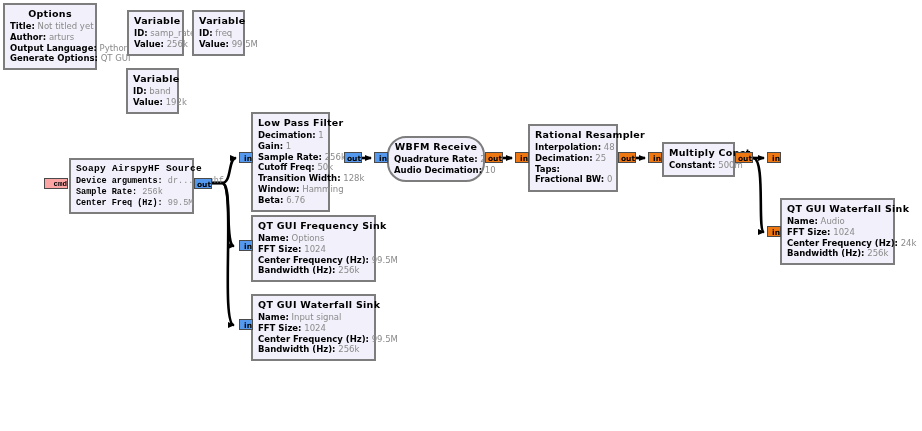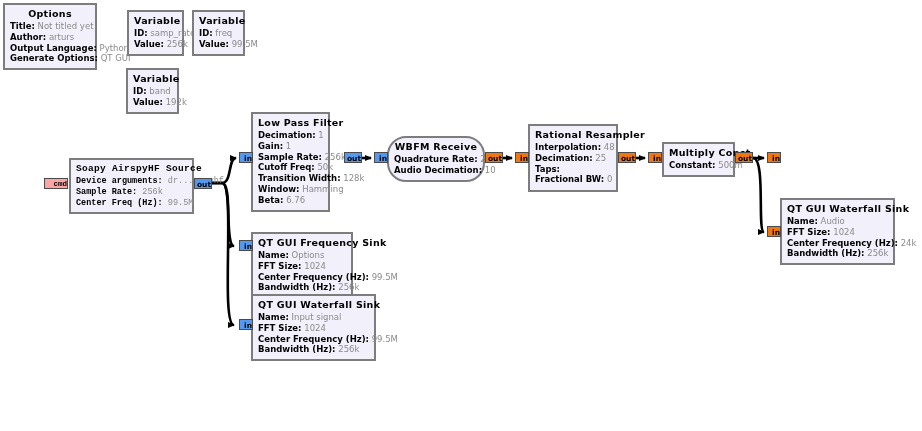--- a/index.html
+++ b/index.html
@@ -130,21 +130,21 @@
     <div class="block" style="left: 251px; top: 112px; width: 79px; min-height: 91px;">
       <div class="title">Low Pass Filter</div>
       <div class="row"><span class="k">Decimation:</span> <span class="v">1</span></div>
       <div class="row"><span class="k">Gain:</span> <span class="v">1</span></div>
       <div class="row"><span class="k">Sample Rate:</span> <span class="v">256k</span></div>
       <div class="row"><span class="k">Cutoff Freq:</span> <span class="v">50k</span></div>
       <div class="row"><span class="k">Transition Width:</span> <span class="v">128k</span></div>
       <div class="row"><span class="k">Window:</span> <span class="v">Hamming</span></div>
       <div class="row"><span class="k">Beta:</span> <span class="v">6.76</span></div>
     </div>
-    <div class="block" style="left: 251px; top: 215px; width: 102px; min-height: 60px; margin-top: 17px;">
+    <div class="block" style="left: 251px; top: 215px; width: 125px; min-height: 60px;">
       <div class="title">QT GUI Frequency Sink</div>
       <div class="row"><span class="k">Name:</span> <span class="v">Options</span></div>
       <div class="row"><span class="k">FFT Size:</span> <span class="v">1024</span></div>
       <div class="row"><span class="k">Center Frequency (Hz):</span> <span class="v">99.5M</span></div>
       <div class="row"><span class="k">Bandwidth (Hz):</span> <span class="v">256k</span></div>
     </div>
     <div class="block" style="left: 251px; top: 294px; width: 125px; min-height: 60px;">
       <div class="title">QT GUI Waterfall Sink</div>
       <div class="row"><span class="k">Name:</span> <span class="v">Input signal</span></div>
       <div class="row"><span class="k">FFT Size:</span> <span class="v">1024</span></div>

